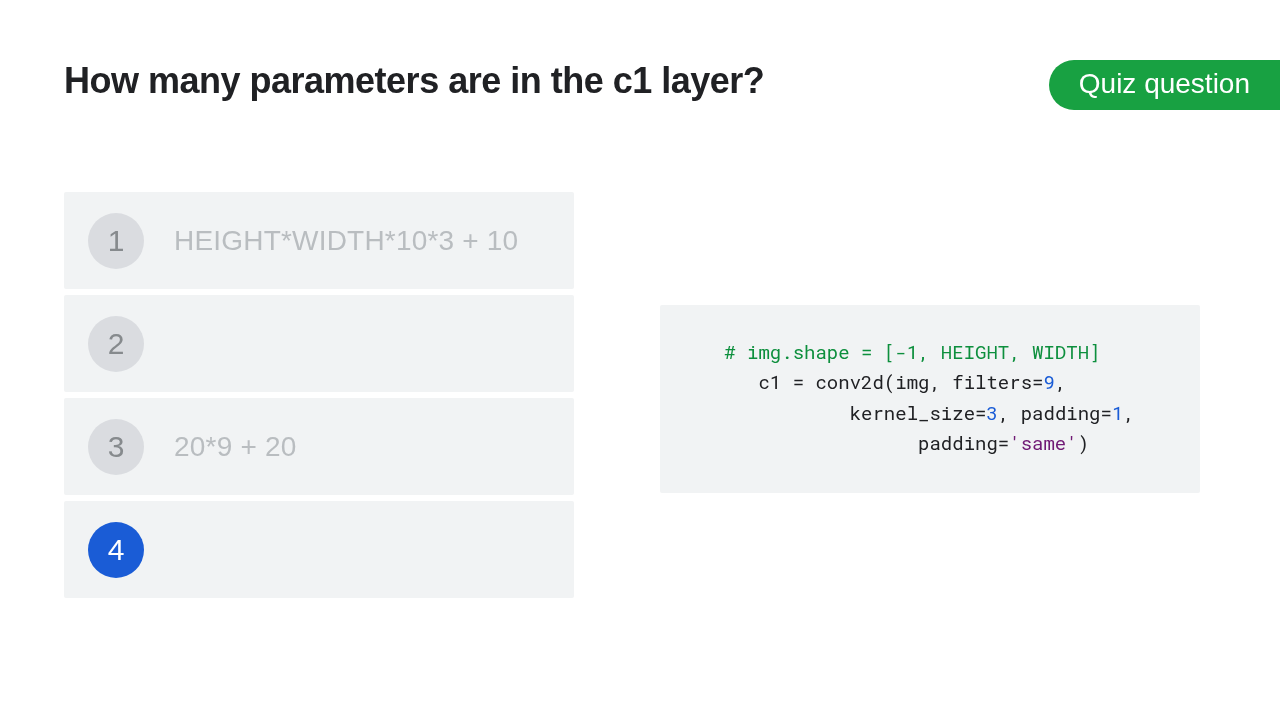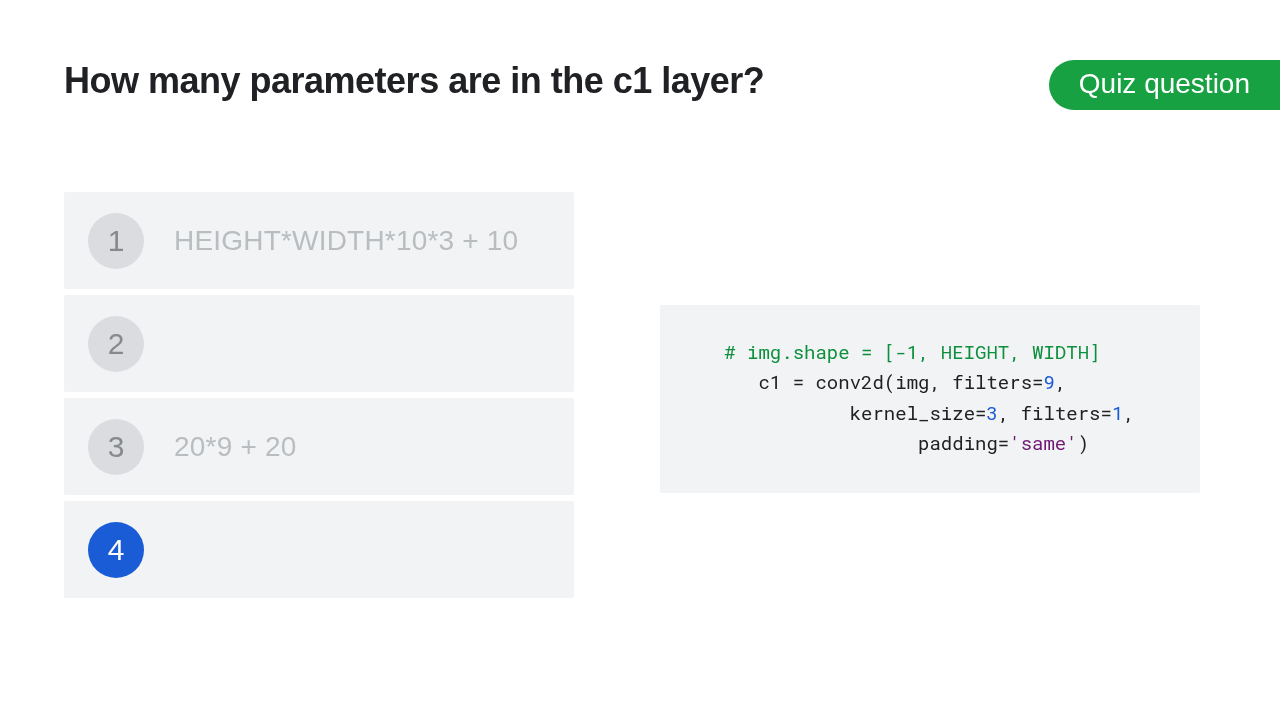--- a/index.html
+++ b/index.html
@@ -112,14 +112,14 @@
     <div class="num">3</div>
     <div class="text">20*9 + 20</div>
   </div>
   <div class="option selected">
     <div class="num">4</div>
   </div>
 </div>
 
 <div class="code-block"><span>   </span><span class="c-comment"># img.shape = [-1, HEIGHT, WIDTH]</span>
 <span>      </span><span>c1 = conv2d(img, filters=</span><span class="c-num">9</span><span>,</span>
-<span>              </span><span>kernel_size=</span><span class="c-num">3</span><span>, filters=</span><span class="c-num">1</span><span>,</span>
+<span>              </span><span>kernel_size=</span><span class="c-num">3</span><span>, padding=</span><span class="c-num">1</span><span>,</span>
 <span>                    </span><span>padding=</span><span class="c-str">'same'</span><span>)</span></div>
 
 </body></html>

